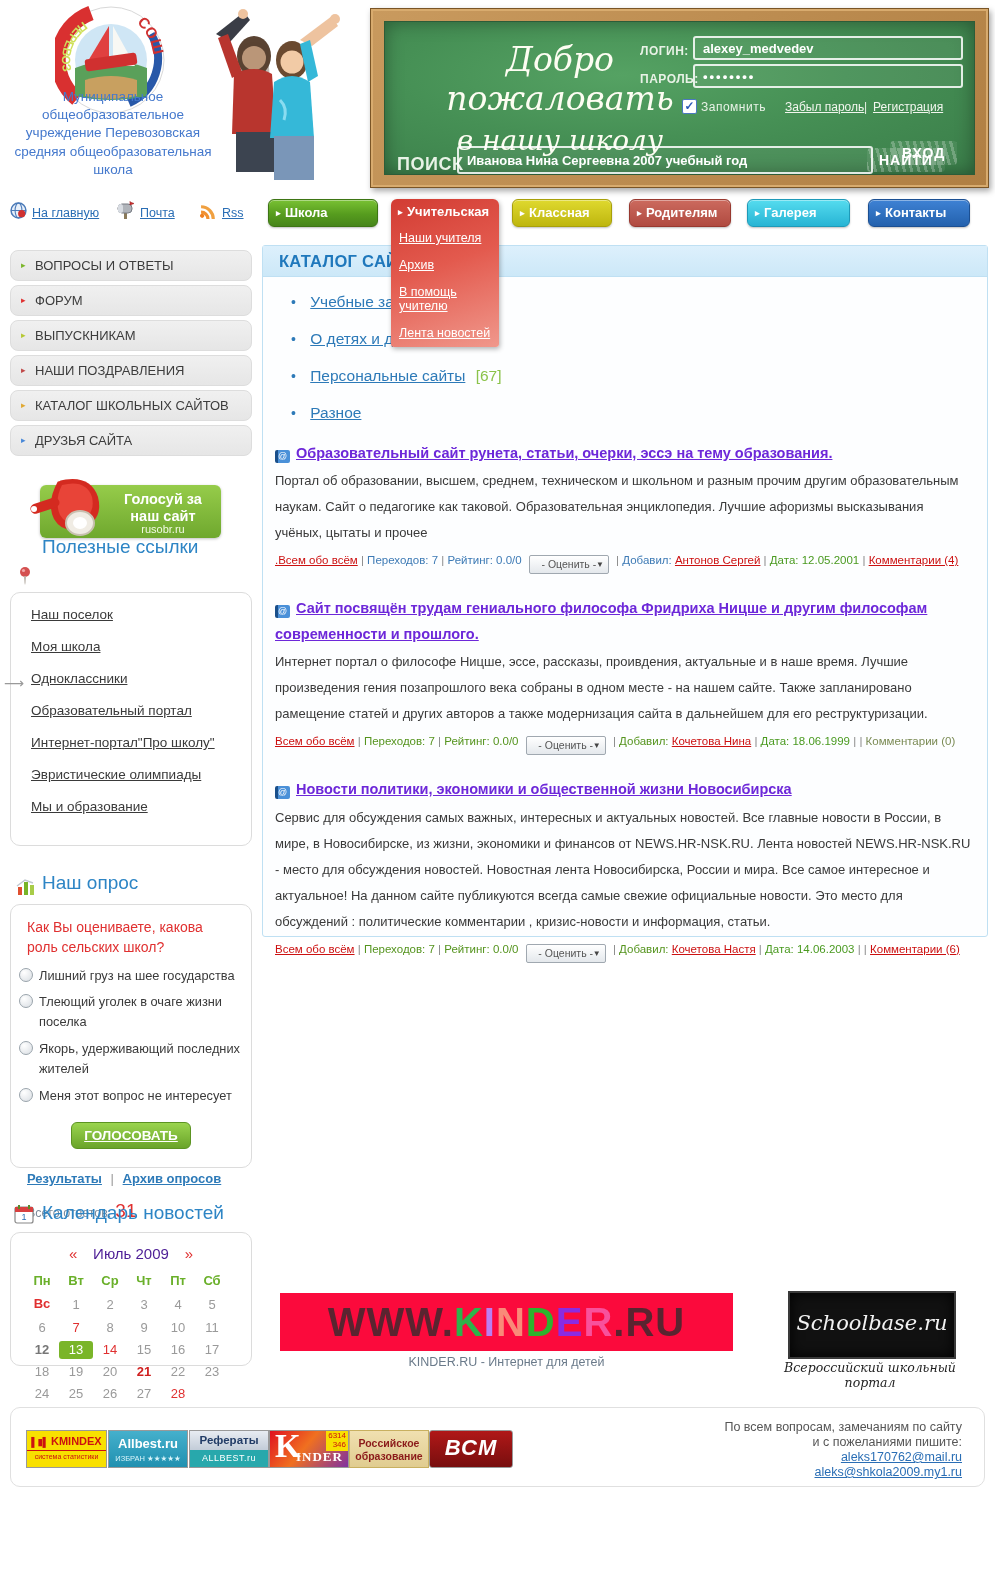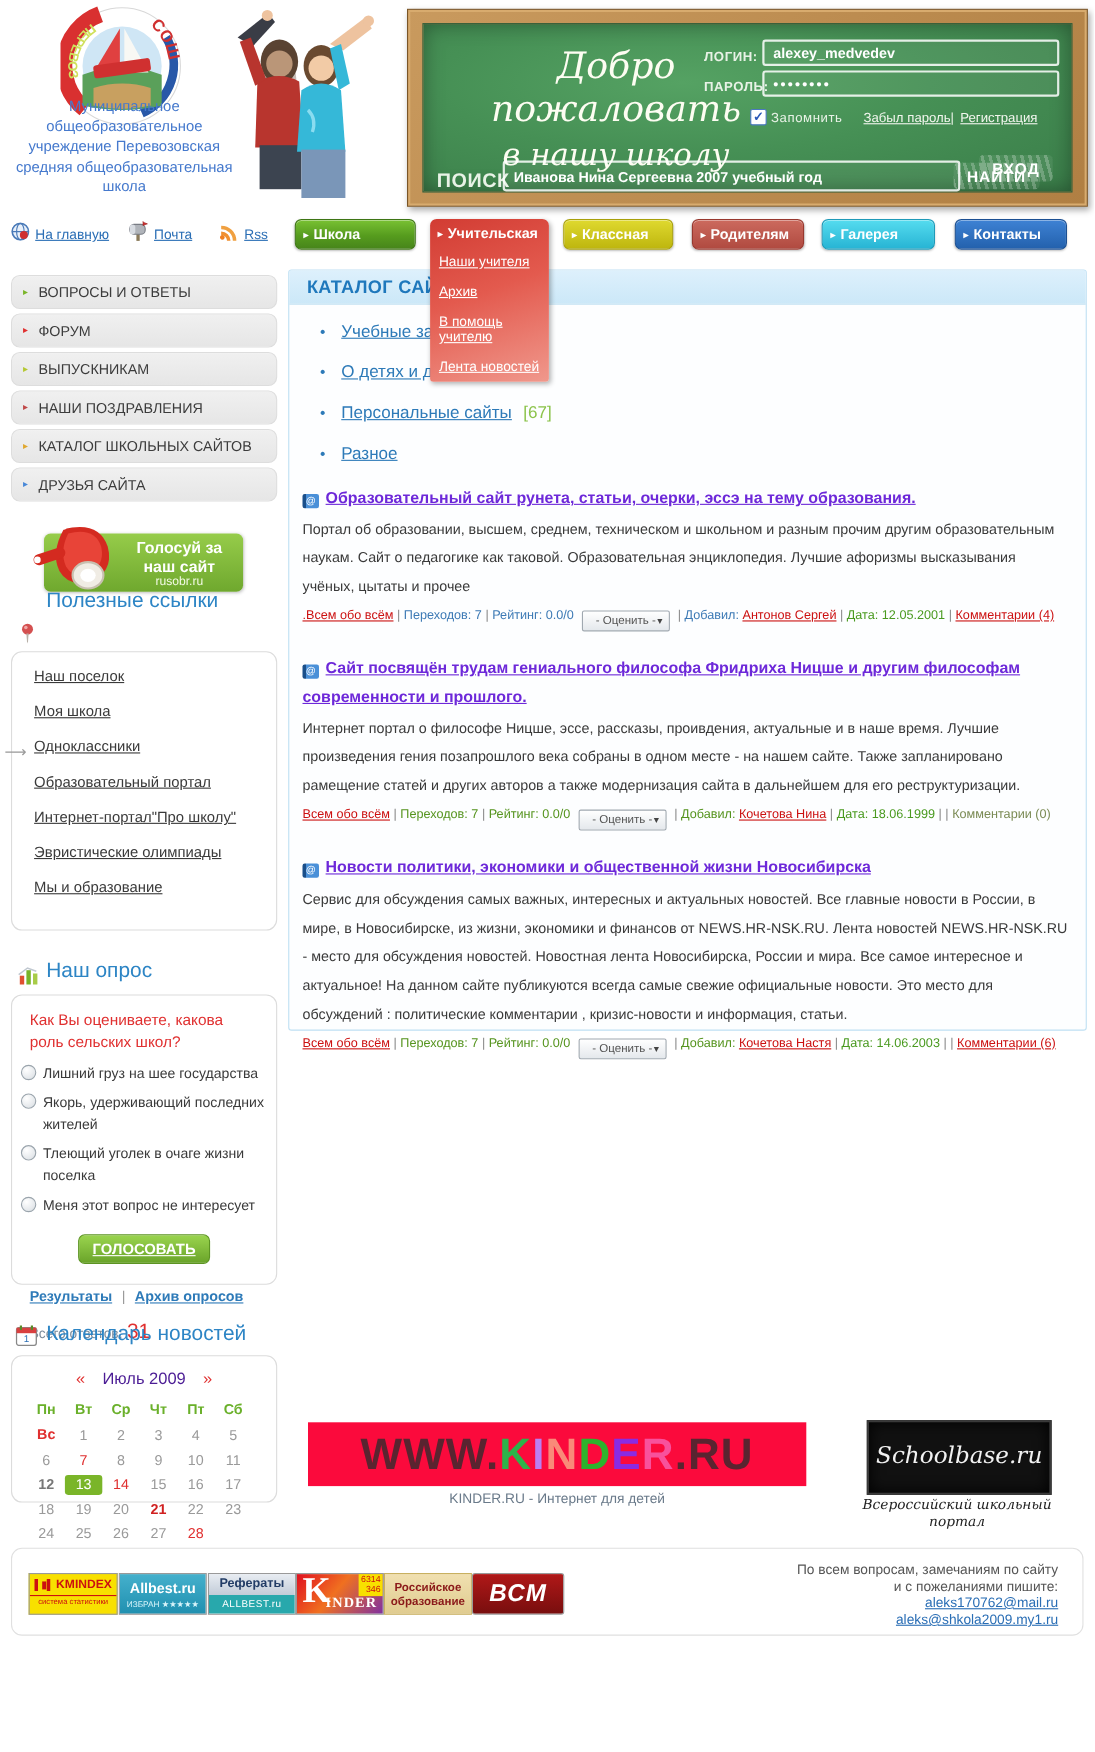--- a/index.html
+++ b/index.html
@@ -357,25 +357,25 @@
   </svg>
   <div class="sec-head" style="left:42px;top:872px;">Наш опрос</div>
   <div class="side-box" style="top:904px;height:262px;">
     <div class="poll-q">Как Вы оцениваете, какова роль сельских школ?</div>
     <div class="poll-opt">
       <span class="radio"></span>
       <span>Лишний груз на шее государства</span>
       </div>
     <div class="poll-opt">
       <span class="radio"></span>
-      <span>Якорь, удерживающий последних жителей</span>
+      <span>Тлеющий уголек в очаге жизни поселка</span>
       </div>
     <div class="poll-opt">
       <span class="radio"></span>
-      <span>Тлеющий уголек в очаге жизни поселка</span>
+      <span>Якорь, удерживающий последних жителей</span>
       </div>
     <div class="poll-opt">
       <span class="radio"></span>
       <span>Меня этот вопрос не интересует</span>
       </div>
     <div class="vote-btn">ГОЛОСОВАТЬ</div>
     <div class="poll-links">
       <span class="pl">Результаты</span>
       <span style="color:#999;margin:0 5px;">|</span>
       <span class="pl">Архив опросов</span>

